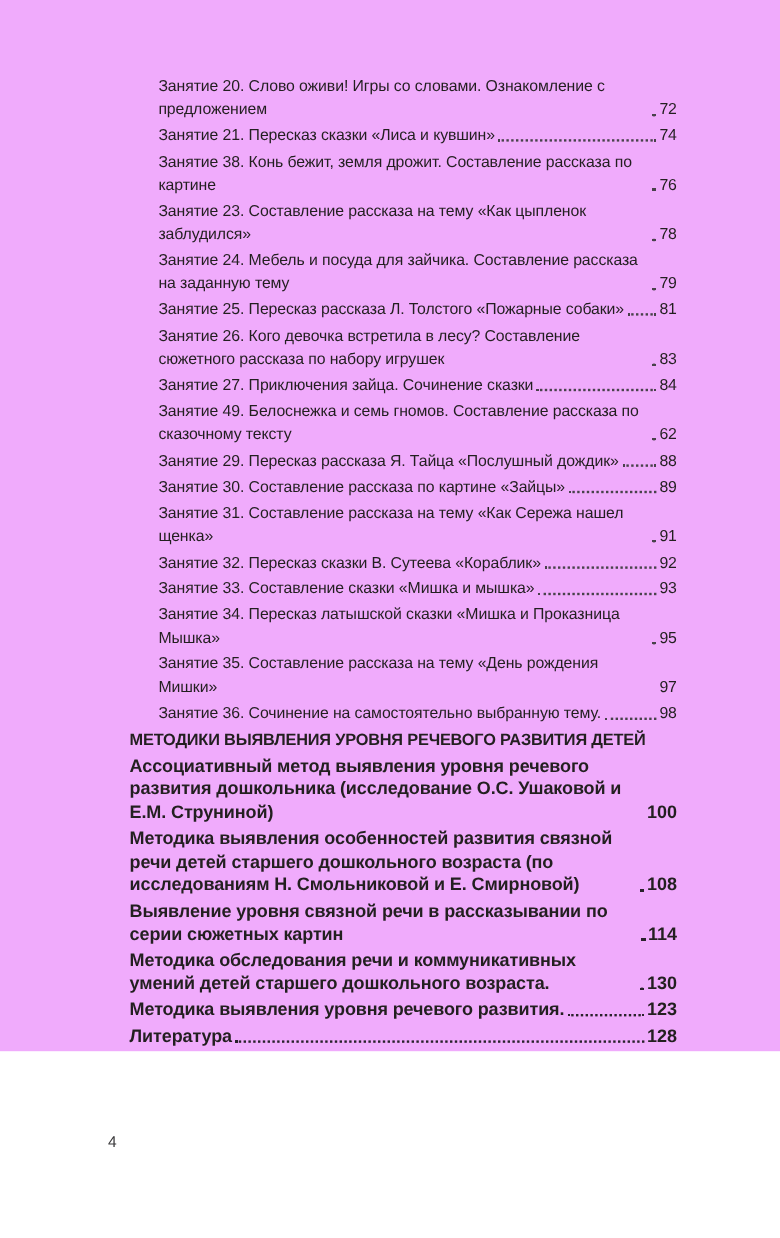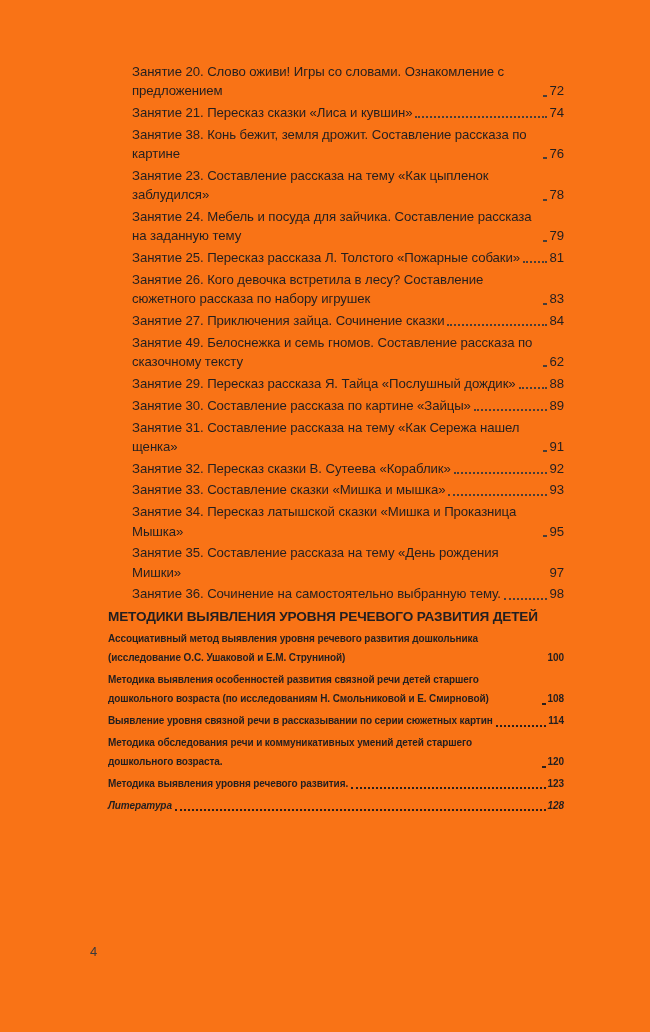--- a/index.html
+++ b/index.html
@@ -13,22 +13,22 @@
     position: relative;
     font-family: "Liberation Sans", sans-serif;
     color: #231f20;
     overflow: hidden;
   }
 
   #page {
     position: absolute;
     left: 0; top: 0;
     width: 650px;
-    height: 1032px;
-    background: #f97316;
+    height: 876px;
+    background: #f0abfc;
   }
 
   
   .toc {
     position: absolute;
     left: 108px;
     top: 62px;
     width: 456px;
   }
 
@@ -45,21 +45,21 @@
     padding-left: 24px;
     width: calc(100% - 24px);
     font-size: 13.2px;
     font-weight: 400;
     letter-spacing: -0.08px;
   }
 
   .entry.bold {
     padding-left: 0;
     width: 100%;
-    font-size: 10px;
+    font-size: 15px;
     font-weight: 700;
     letter-spacing: -0.1px;
   }
 
   .entry .txt {
     flex: 0 1 auto;
     white-space: normal;
   }
 
   .entry .leader {
@@ -92,21 +92,20 @@
     font-weight: 700;
     letter-spacing: -0.15px;
     line-height: 19.3px;
     margin: 3px 0 3px 0;
     white-space: nowrap;
   }
 
   
   .entry.lit {
     margin-top: 1px;
-    font-style: italic;
   }
 
   
   .folio {
     position: absolute;
     left: 90px;
     top: 944px;
     font-size: 13px;
     font-weight: 400;
     color: #3b3a3c;
@@ -240,21 +239,21 @@
     <div class="entry bold">
       <span class="txt">Выявление уровня связной речи в рассказывании по серии сюжетных картин</span>
       <span class="leader"></span>
       <span class="pg">114</span>
     </div>
 
 
     <div class="entry bold">
       <span class="txt">Методика обследования речи и коммуникативных умений детей старшего дошкольного возраста.</span>
       <span class="leader"></span>
-      <span class="pg">120</span>
+      <span class="pg">130</span>
     </div>
 
     <div class="entry bold">
       <span class="txt">Методика выявления уровня речевого развития.</span>
       <span class="leader"></span>
       <span class="pg">123</span>
     </div>
 
     <div class="entry bold lit">
       <span class="txt">Литература</span>

